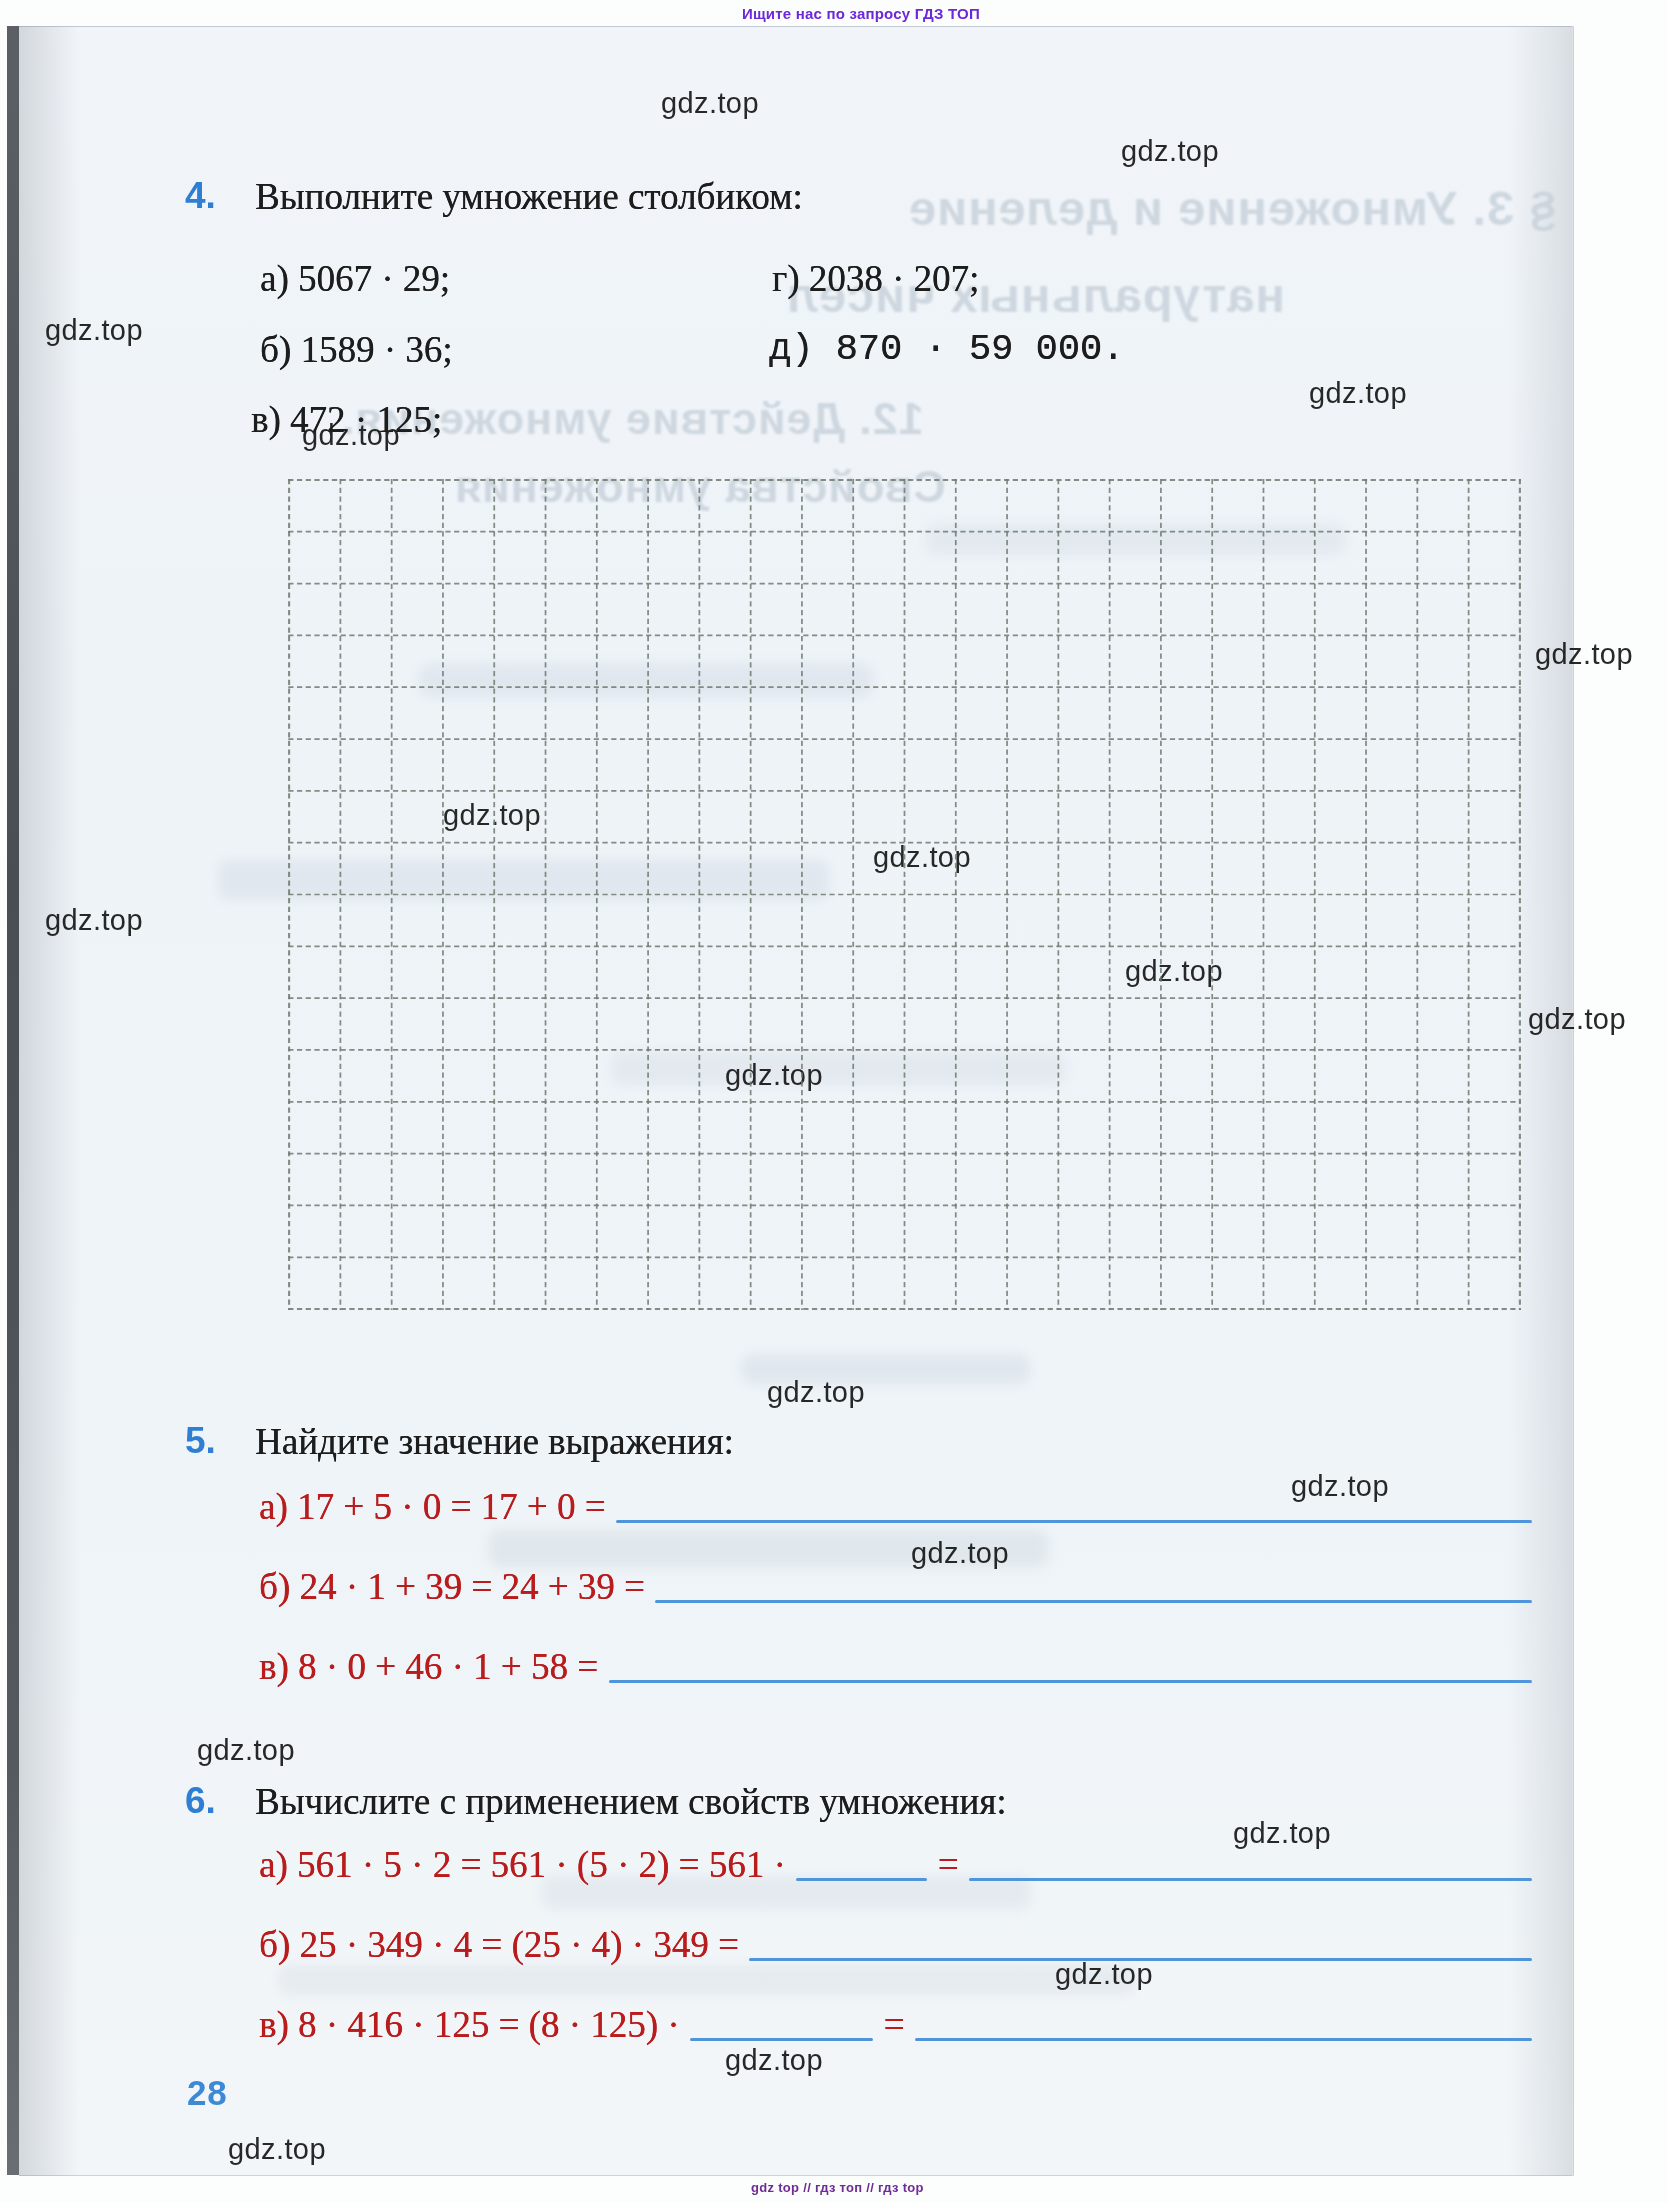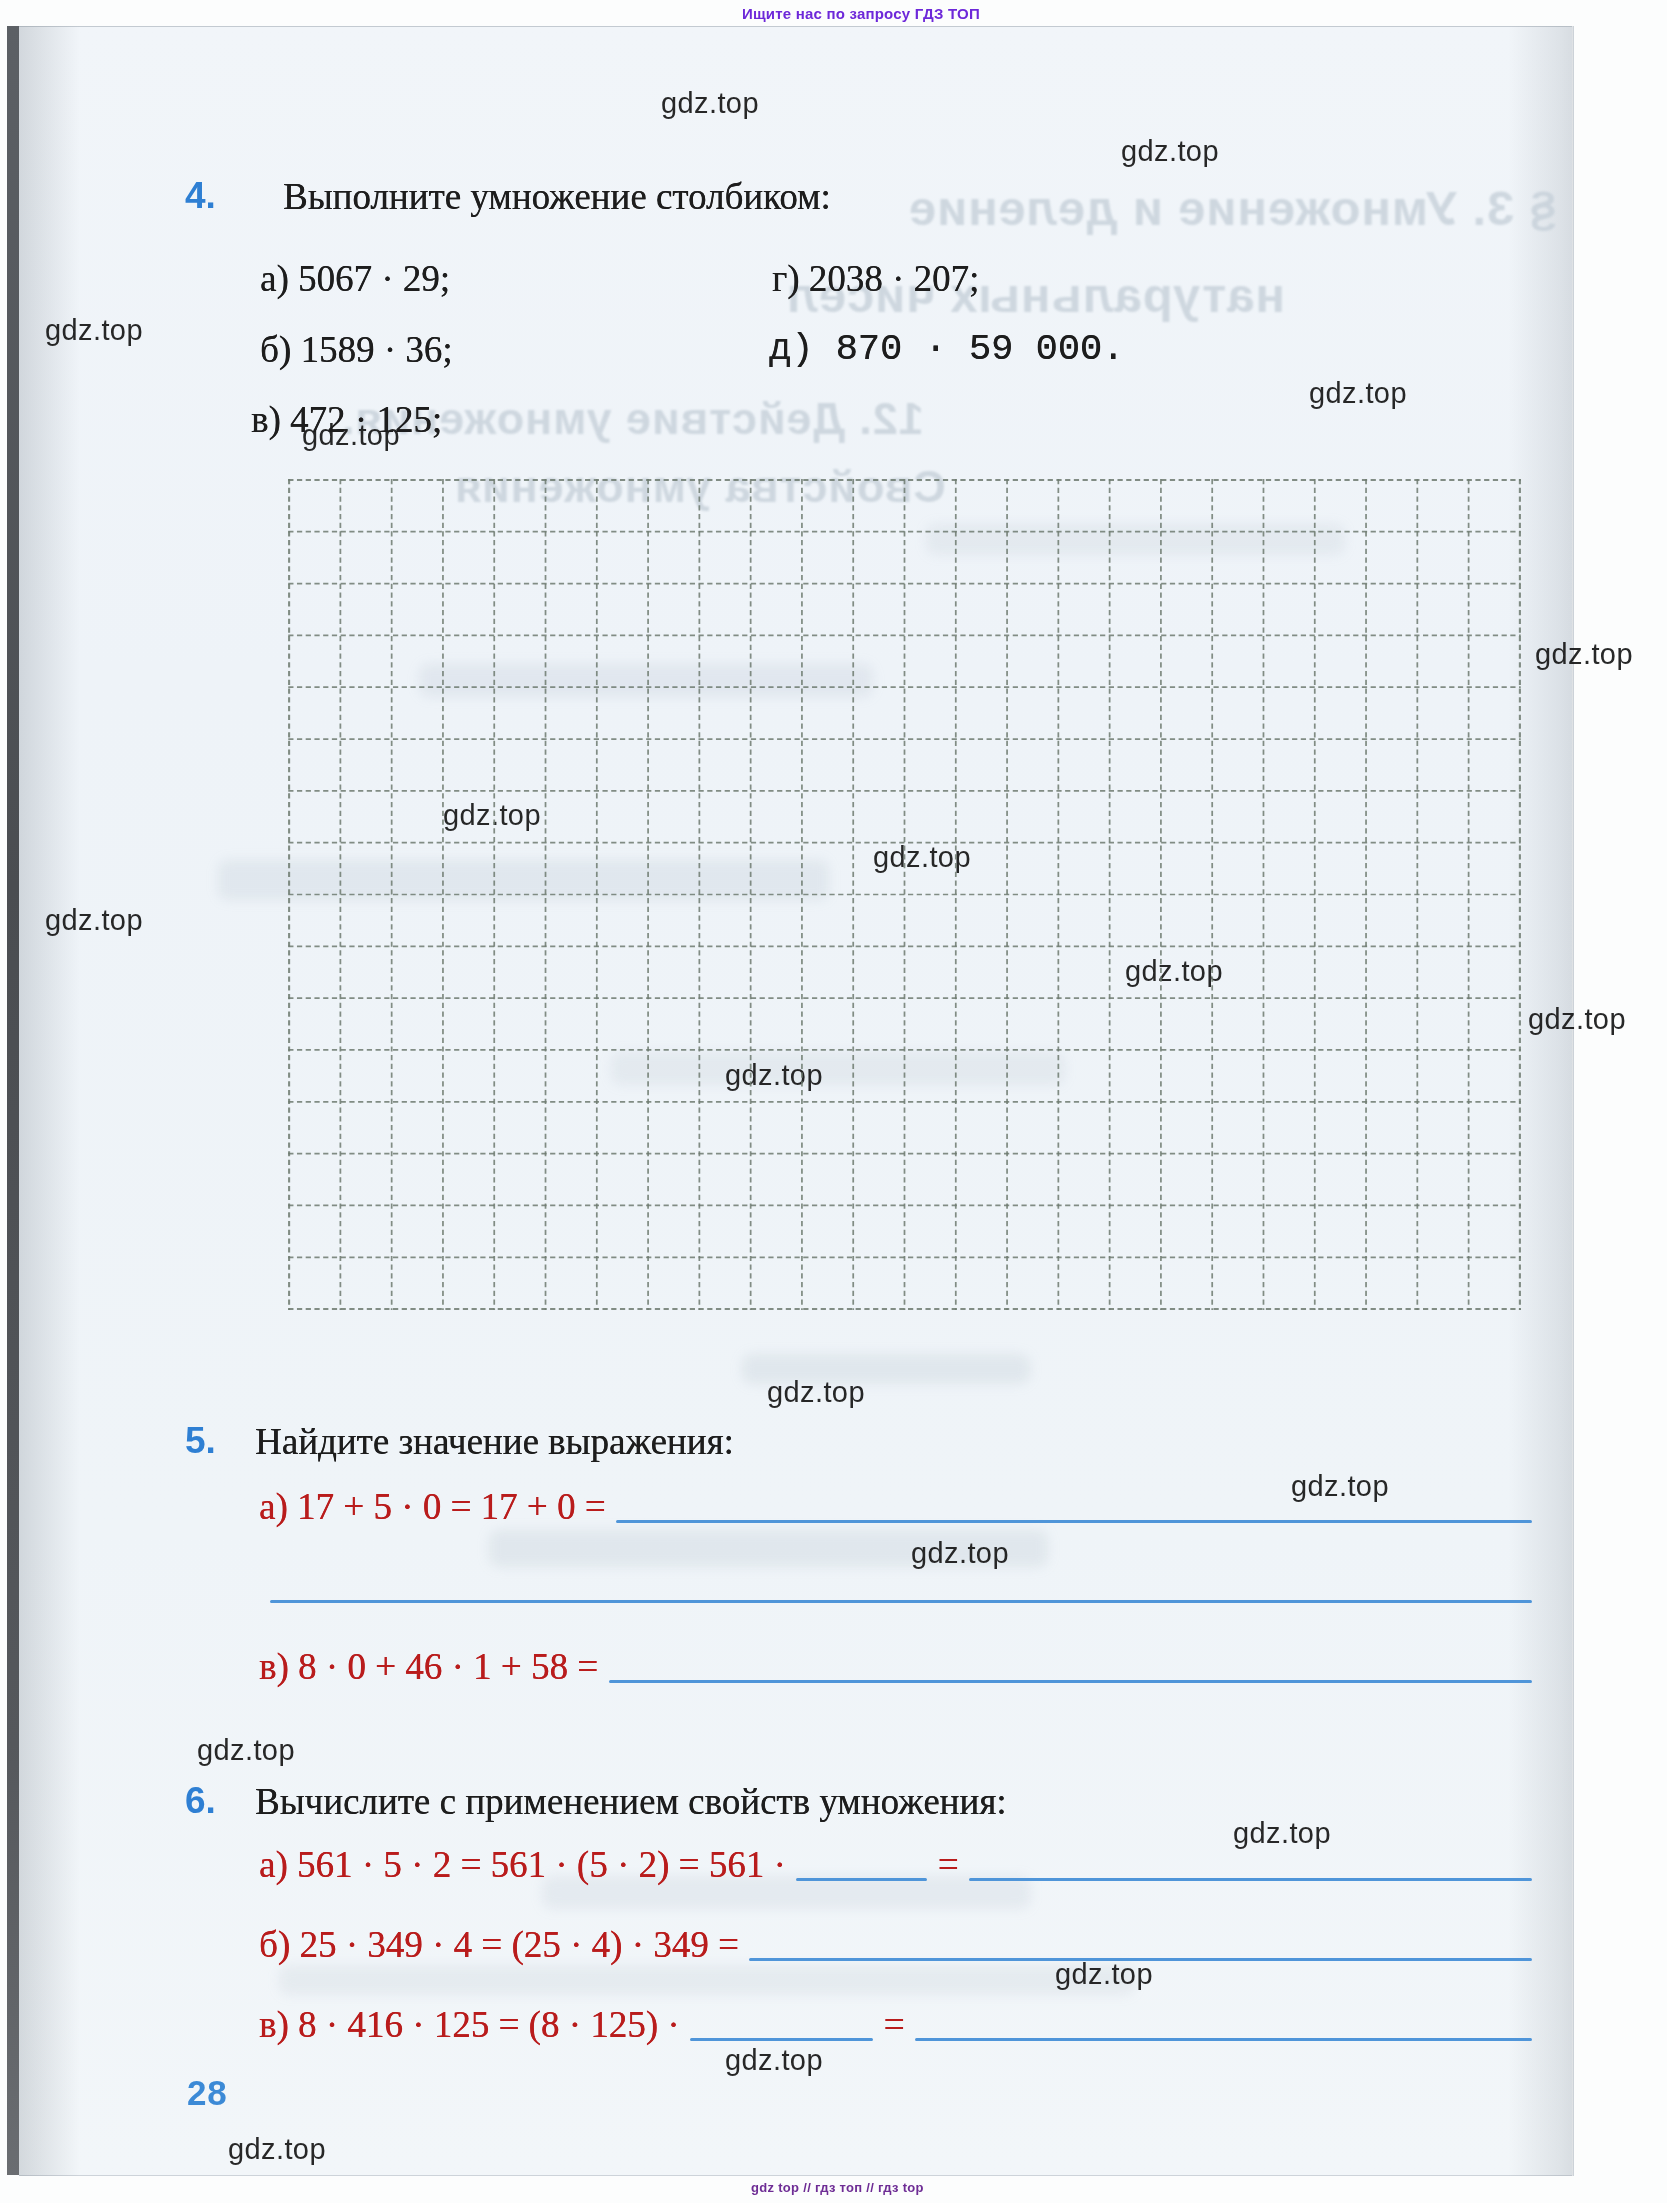--- a/index.html
+++ b/index.html
@@ -120,21 +120,21 @@
     <span class="watermark" style="left: 1291px; top: 1470px;">gdz.top</span>
     <span class="watermark" style="left: 911px; top: 1537px;">gdz.top</span>
     <span class="watermark" style="left: 197px; top: 1734px;">gdz.top</span>
     <span class="watermark" style="left: 1233px; top: 1817px;">gdz.top</span>
     <span class="watermark" style="left: 1055px; top: 1958px;">gdz.top</span>
     <span class="watermark" style="left: 725px; top: 2044px;">gdz.top</span>
     <span class="watermark" style="left: 228px; top: 2133px;">gdz.top</span>
   </div>
 
 <div class="pnum" style="left: 185px; top: 175px; color: rgb(46, 127, 211);">4.</div>
-<div class="ptitle" style="left:255px;top:175px;margin-left:28px;">Выполните умножение столбиком:</div>
+<div class="ptitle" style="left:255px;top:175px;">Выполните умножение столбиком:</div>
 <div class="pitem" style="left:260px;top:257px;">а) 5067 · 29;</div>
 <div class="pitem" style="left:260px;top:328px;">б) 1589 · 36;</div>
 <div class="pitem" style="left:251px;top:398px;">в) 472 · 125;</div>
 <div class="pitem" style="left:772px;top:257px;">г) 2038 · 207;</div>
 <div class="pitem" style="left:769px;top:328px;font-family:Liberation Mono, monospace;">д) 870 · 59 000.</div>
 
 <div class="gridbox" id="gridbox"><svg width="1233" height="831" viewBox="0 0 1412 952">
       <line x1="1" y1="0" x2="1" y2="952" stroke="#6e7b70" stroke-width="2.4" stroke-dasharray="6 4" opacity="0.85"></line>
       <line x1="59.75" y1="0" x2="59.75" y2="952" stroke="#6e7b70" stroke-width="2" stroke-dasharray="6 4" opacity="0.85"></line>
       <line x1="118.5" y1="0" x2="118.5" y2="952" stroke="#6e7b70" stroke-width="2" stroke-dasharray="6 4" opacity="0.85"></line>
@@ -179,20 +179,21 @@
       <line x1="0" y1="951" x2="1412" y2="951" stroke="#6e7b70" stroke-width="2.4" stroke-dasharray="6 4" opacity="0.85"></line>
     </svg></div>
 
 <div class="pnum" style="left: 185px; top: 1420px; color: rgb(46, 127, 211);">5.</div>
 <div class="ptitle" style="left:255px;top:1420px;">Найдите значение выражения:</div>
 <div class="prow" style="left:259px;top:1480px;width:1273px;">
   <span class="txt">а) 17 + 5 · 0 = 17 + 0 =</span>
   <span class="ansline grow"></span>
 </div>
 <div class="prow" style="left:259px;top:1560px;width:1273px;">
+  <span class="txt">б) 24 · 1 + 39 = 24 + 39 =</span>
   <span class="ansline grow"></span>
 </div>
 <div class="prow" style="left:259px;top:1640px;width:1273px;">
   <span class="txt">в) 8 · 0 + 46 · 1 + 58 =</span>
   <span class="ansline grow"></span>
 </div>
 
 <div class="pnum" style="left: 185px; top: 1780px; color: rgb(46, 127, 211);">6.</div>
 <div class="ptitle" style="left:255px;top:1780px;text-align:center;">Вычислите с применением свойств умножения:</div>
 <div class="prow" style="left:259px;top:1838px;width:1273px;">

